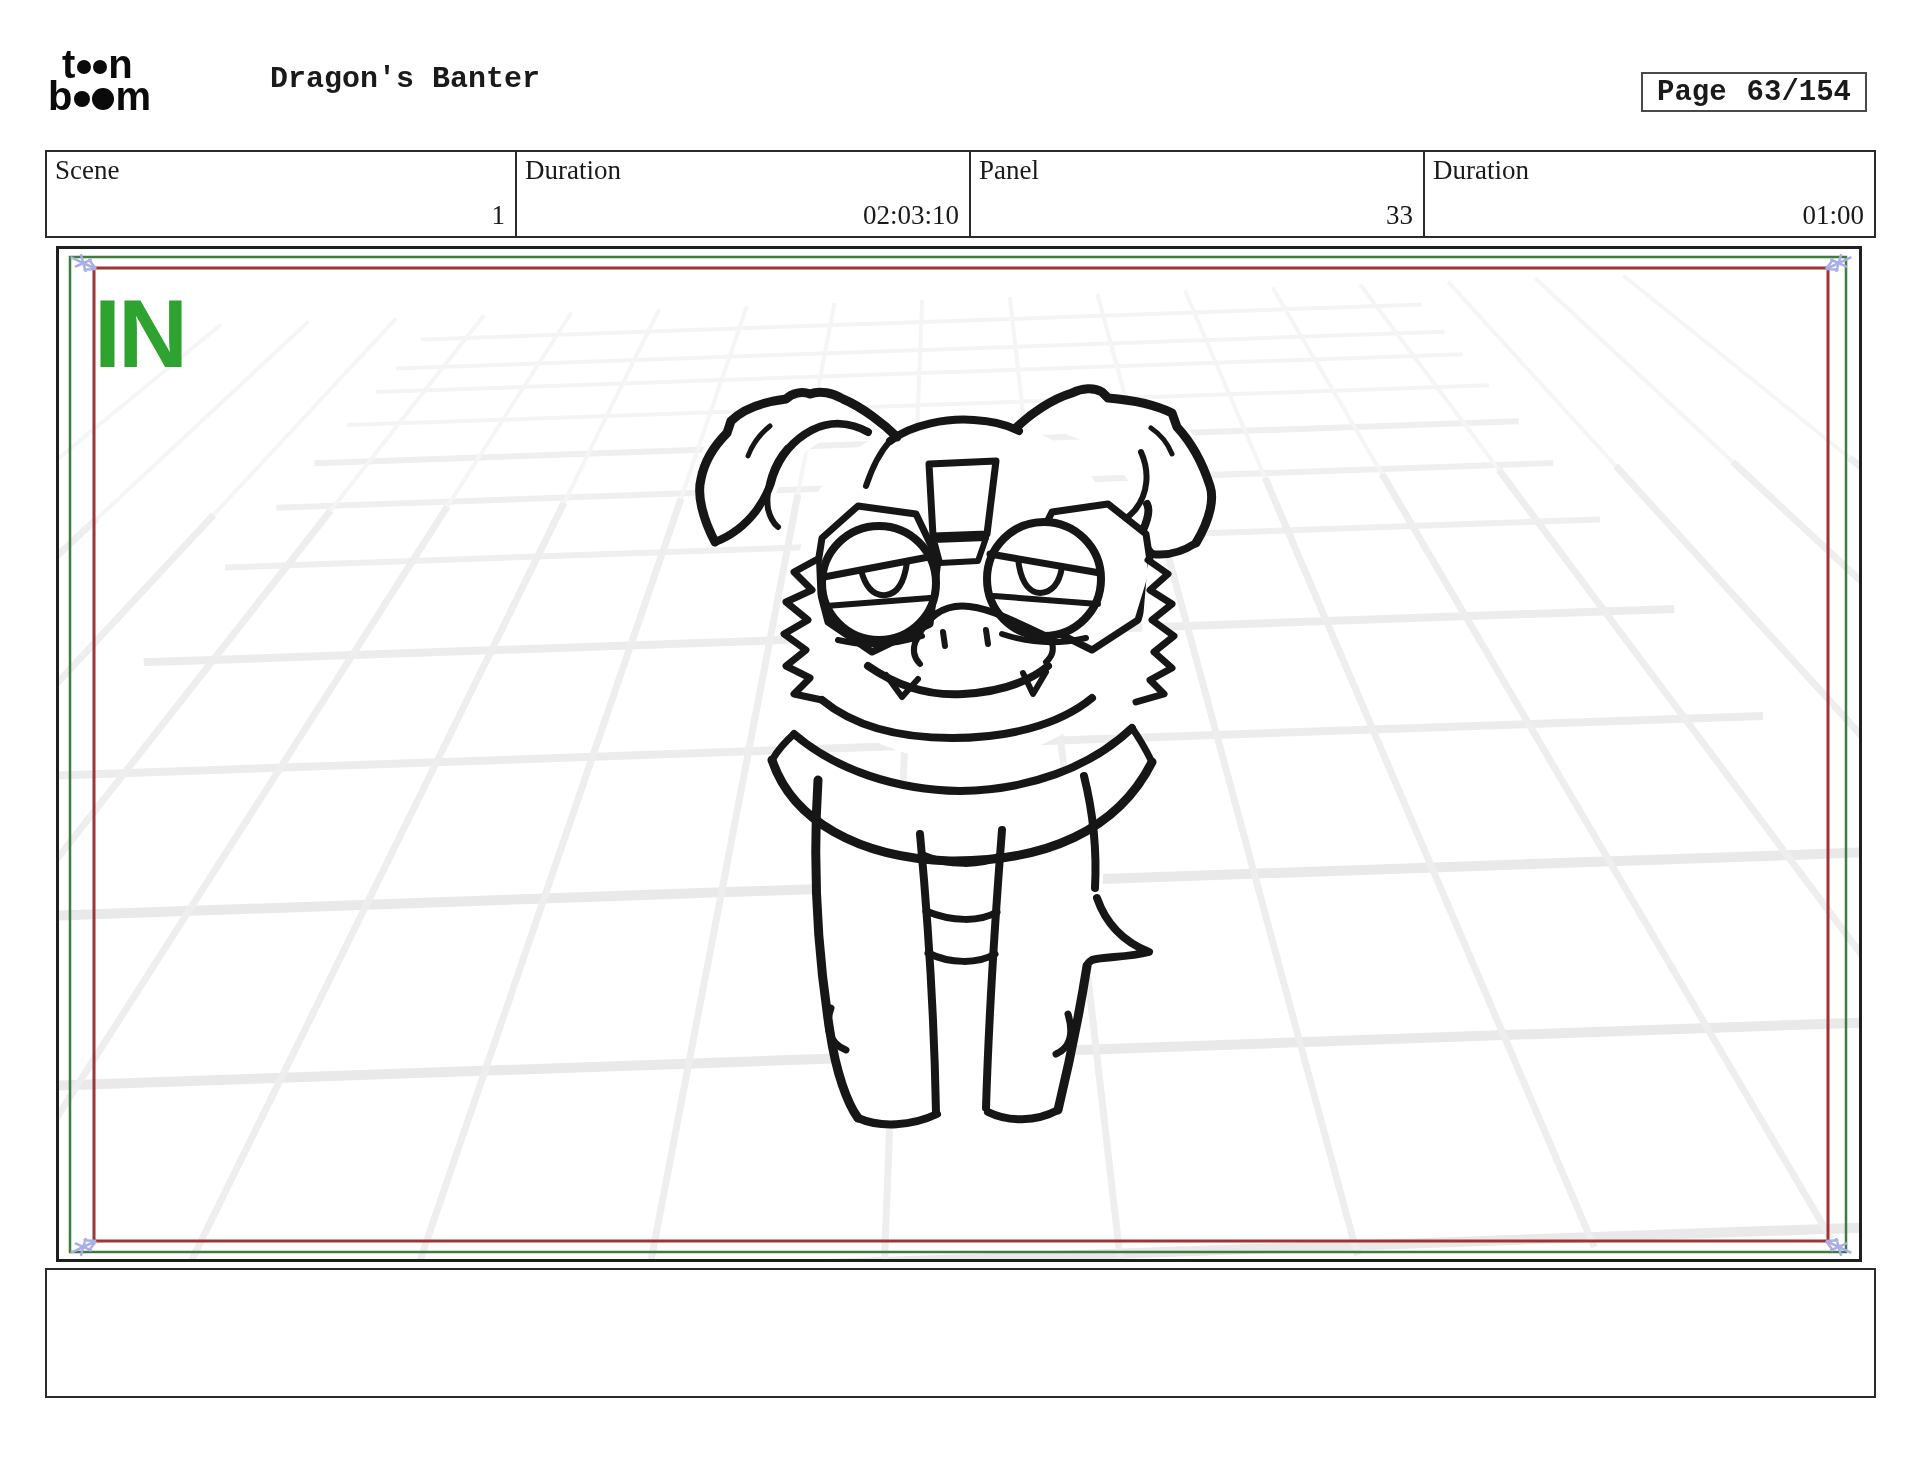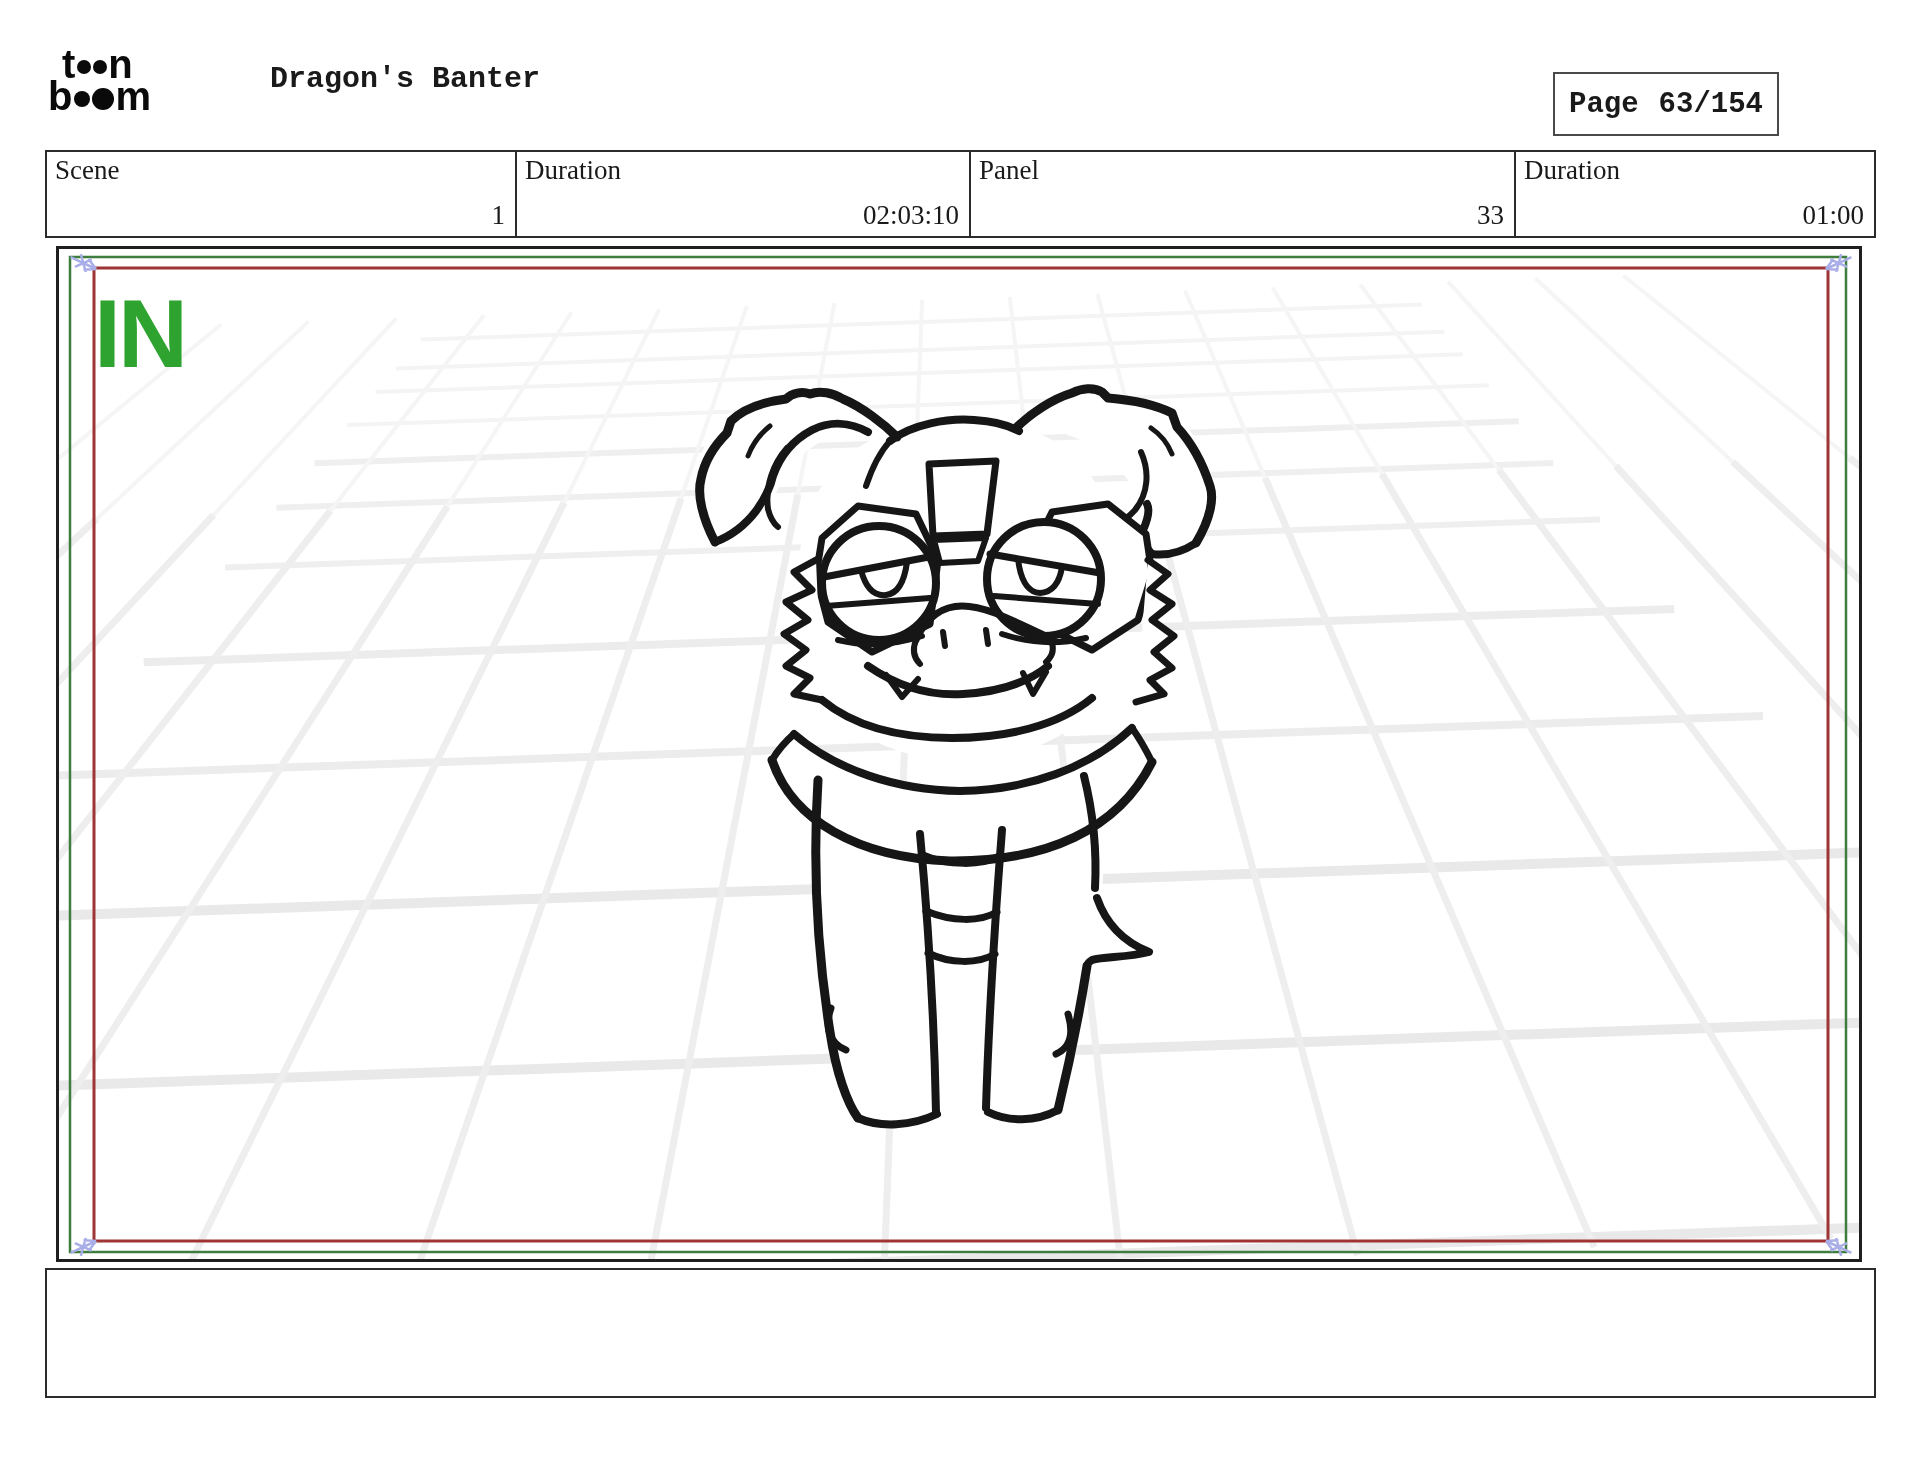--- a/index.html
+++ b/index.html
@@ -11,21 +11,21 @@
   
   .logo{position:absolute;left:62px;top:48px;width:130px;line-height:28px;
         font-family:"Liberation Sans","DejaVu Sans",sans-serif;font-weight:900;color:#0a0a0a;}
   .logo-line{display:flex;align-items:center;height:32px;font-size:40px;letter-spacing:1px;}
   .logo-line.l2{margin-left:-14px;}
   .logo-dot{background:#0a0a0a;border-radius:50%;display:inline-block;margin:6px 1px 0 1px;}
   .d14{width:14px;height:14px;}
   .d16{width:16px;height:16px;}
   .d22{width:22px;height:22px;}
   .proj-title{position:absolute;left:233px;top:62px;font-size:30px;font-weight:bold;white-space:pre;margin-left:37px;}
-  .page-box{position:absolute;left:1553px;top:72px;width:226px;height:64px;border:2px solid #4a4a4a;
+  .page-box{position:absolute;left:1641px;top:72px;width:226px;height:40px;border:2px solid #4a4a4a;
             box-sizing:border-box;display:flex;align-items:center;justify-content:space-between;
             padding:0 14px;font-size:29px;font-weight:bold;}
   
   .info-bar{position:absolute;left:45px;top:150px;width:1831px;height:88px;border:2px solid #2b2b2b;
             box-sizing:border-box;display:flex;}
   .info-cell{position:relative;height:100%;box-sizing:border-box;border-left:2px solid #2b2b2b;font-family:Liberation Serif, serif;}
   .info-cell:first-child{border-left:none;}
   .info-label{position:absolute;left:8px;top:3px;font-size:27px;}
   .info-value{position:absolute;right:10px;bottom:5px;font-size:27px;}
   
@@ -67,21 +67,21 @@
 
 <div class="info-bar">
   <div class="info-cell" style="width:468px">
     <span class="info-label">Scene</span>
     <span class="info-value">1</span>
   </div>
   <div class="info-cell" style="width:454px">
     <span class="info-label">Duration</span>
     <span class="info-value">02:03:10</span>
   </div>
-  <div class="info-cell" style="width:545px">
+  <div class="info-cell" style="width:454px">
     <span class="info-label">Panel</span>
     <span class="info-value">33</span>
   </div>
   <div class="info-cell" style="width:451px;flex:1">
     <span class="info-label">Duration</span>
     <span class="info-value">01:00</span>
   </div>
 </div>
 
 <div class="panel-box">

